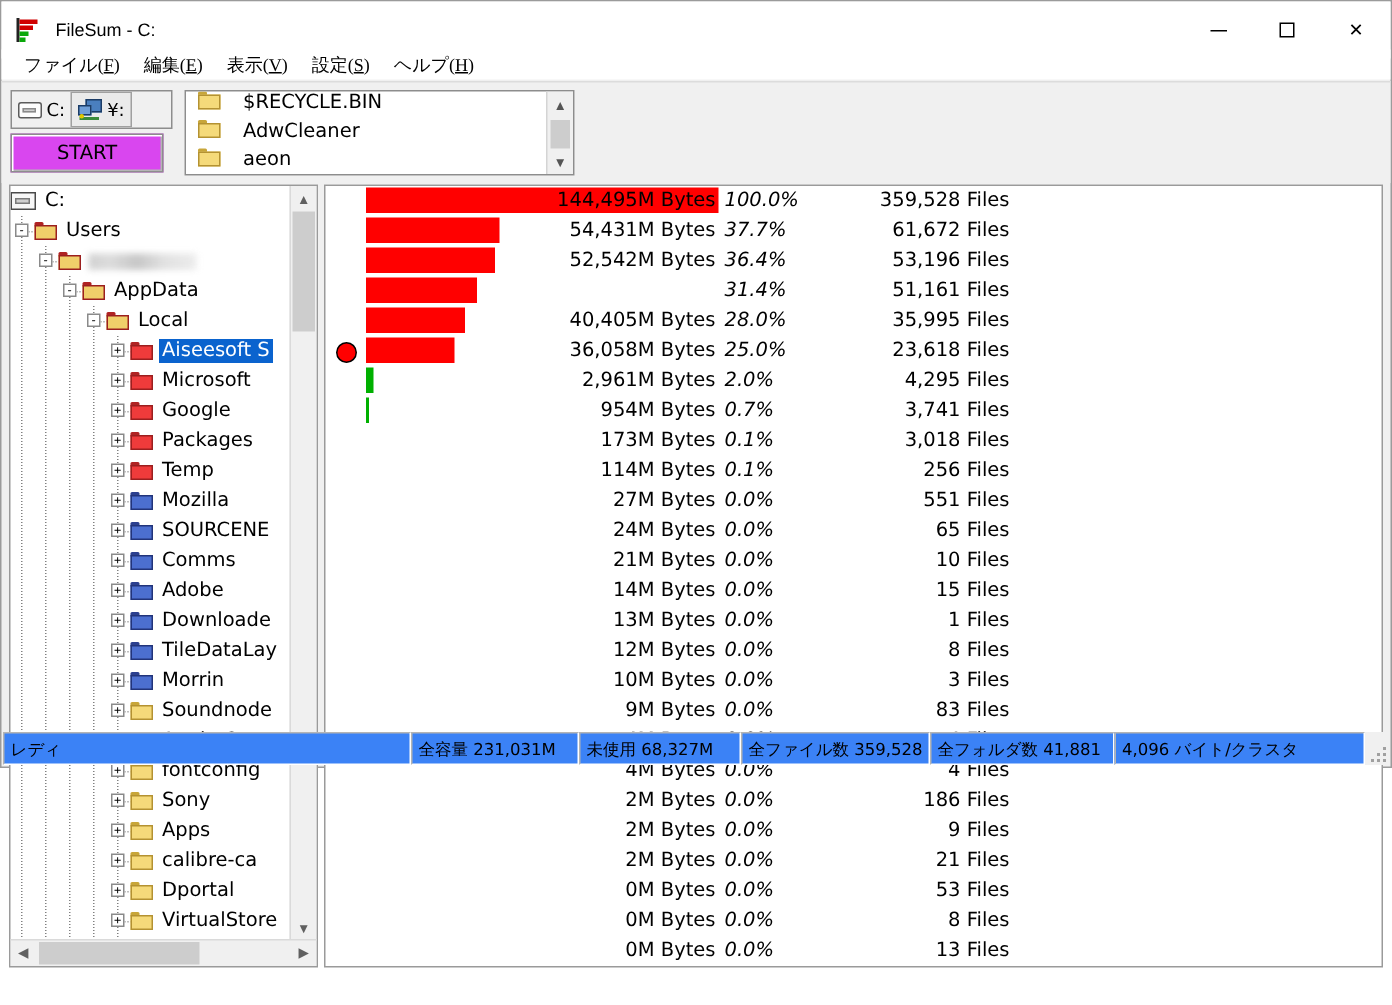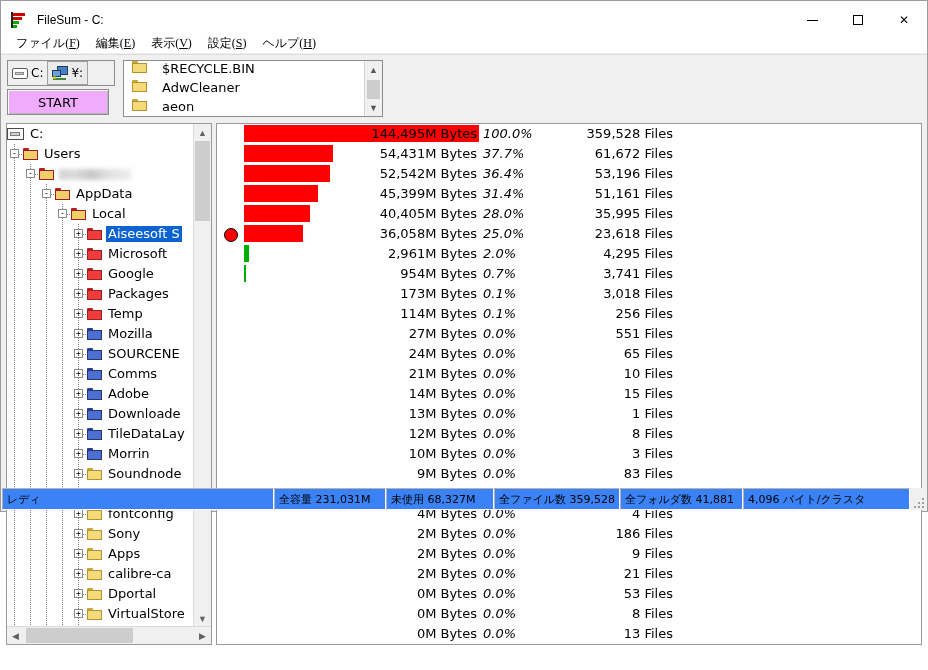--- a/index.html
+++ b/index.html
@@ -65,21 +65,21 @@
   .drive-icon:after{content:"";position:absolute;left:2px;top:3px;width:9px;height:3px;background:#cfcfcf;border:1px solid #8a8a8a;box-sizing:border-box;}
   .tbtn-label{font-size:12px;font-family:"DejaVu Sans",sans-serif;}
   .net-icon{width:16px;height:14px;position:relative;}
   .net-icon .mon{position:absolute;right:0;top:0;width:11px;height:9px;background:#4a7fbf;border:1px solid #1b3c66;box-sizing:border-box;}
   .net-icon .mon2{position:absolute;left:0;top:4px;width:9px;height:7px;background:#6f9fd8;border:1px solid #1b3c66;box-sizing:border-box;}
   .net-icon .ln{position:absolute;left:1px;bottom:0;width:13px;height:2px;background:#3a8a3a;}
   .net-icon .dot{position:absolute;left:1px;bottom:1px;width:3px;height:3px;background:#e0c800;border-radius:50%;}
 
   .startbtn{
     position:absolute;left:6px;top:34px;width:102px;height:26px;
-    background:#f0abfc;border:1px solid #8d8d8d;box-sizing:border-box;
+    background:#d946ef;border:1px solid #8d8d8d;box-sizing:border-box;
     display:flex;align-items:center;justify-content:center;
     font-family:"DejaVu Sans",sans-serif;font-size:13px;
     box-shadow:inset 1px 1px 0 #ffffff, inset -1px -1px 0 #b5b5b5;
   }
 
   .folderlist{
     position:absolute;left:122px;top:5px;width:260px;height:57px;
     background:#ffffff;border:1px solid #8d8d8d;box-sizing:border-box;
     overflow:hidden;
   }
@@ -882,21 +882,20 @@
           <div class="bar" style="width: 86px;"></div>
           <div class="cells">
             <div class="c-bytes">52,542M Bytes</div>
             <div class="c-pct">36.4%</div>
             <div class="c-files">53,196 Files</div>
           </div>
         </div>
         <div class="brow">
           <div class="bar" style="width: 74px;"></div>
           <div class="cells">
-            <div class="c-bytes">45,399M Bytes</div>
             <div class="c-pct">31.4%</div>
             <div class="c-files">51,161 Files</div>
           </div>
         </div>
         <div class="brow">
           <div class="bar" style="width: 66px;"></div>
           <div class="cells">
             <div class="c-bytes">40,405M Bytes</div>
             <div class="c-pct">28.0%</div>
             <div class="c-files">35,995 Files</div>

